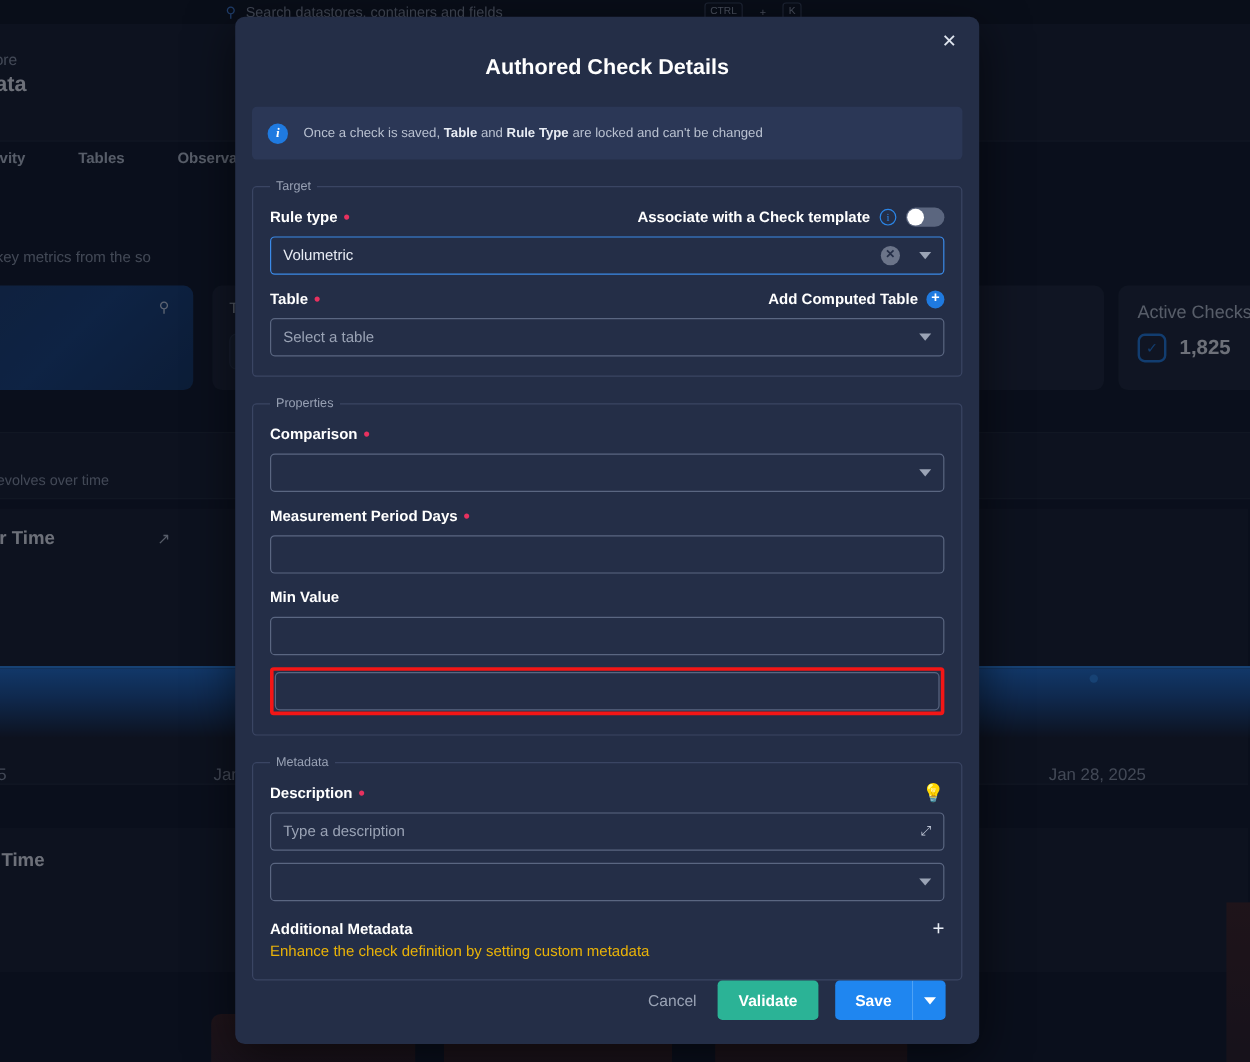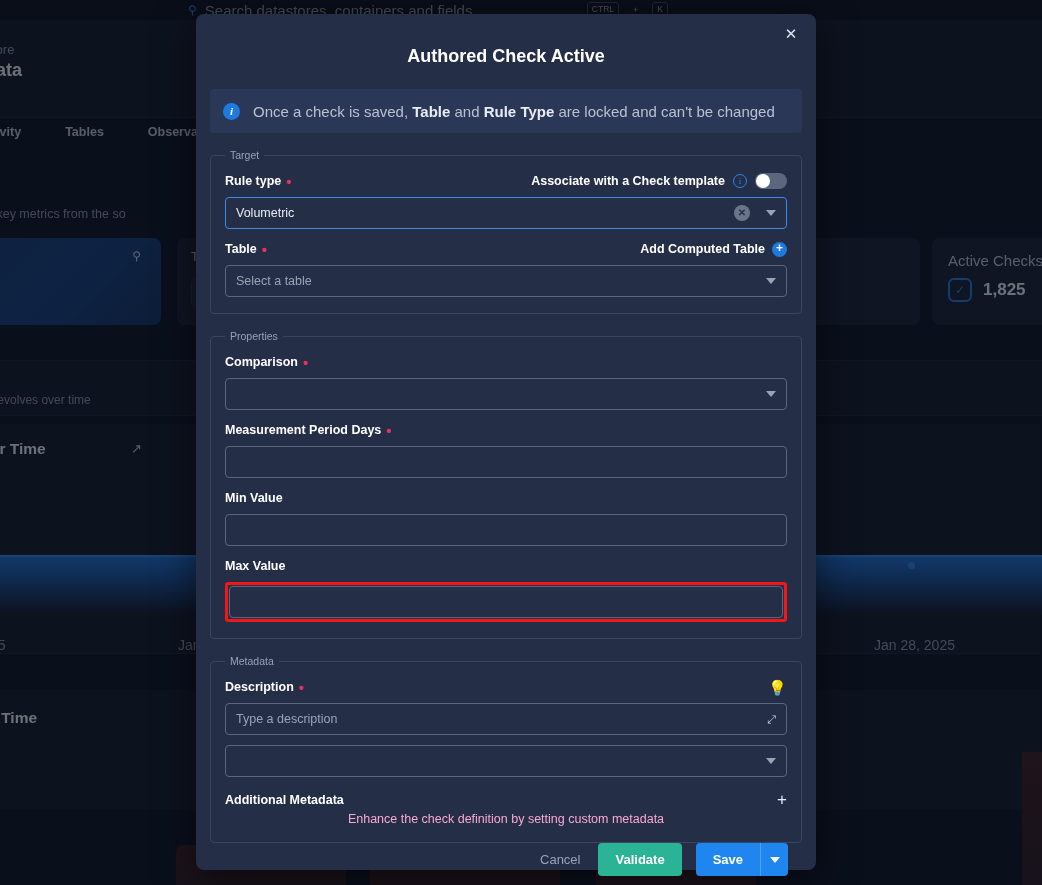--- a/index.html
+++ b/index.html
@@ -21,21 +21,21 @@
     position: absolute; top: 0; left: 0; right: 0; height: 20px;
     background: #0c1220;
     display: flex; align-items: center;
   }
   .search-wrap {
     position: absolute; left: 188px; top: 0; height: 20px;
     display: flex; align-items: center; gap: 8px;
     width: 480px;
   }
   .search-ico { color: #3e7bd6; font-size: 12px; line-height: 1; }
-  .search-ph { color: #8b94a7; font-size: 15px; white-space: nowrap; }
+  .search-ph { color: #8b94a7; font-size: 12px; white-space: nowrap; }
   .kbd-group { position: absolute; right: 0; top: 2px; display: flex; align-items: center; gap: 14px; }
   .kbd {
     border: 1px solid #3a4considerate; border: 1px solid #39445c; border-radius: 3px;
     color: #9aa3b5; font-size: 8.5px; padding: 1px 4px; line-height: 1.3;
     font-family: "Liberation Sans", sans-serif;
   }
   .kbd-plus { color: #9aa3b5; font-size: 9px; }
 
   .page-head {
     position: absolute; top: 20px; left: 0; right: 0; height: 98px;
@@ -151,21 +151,21 @@
   .info-banner {
     margin-top: 22px; height: 44px; background: #2b3756; border-radius: 4px;
     display: flex; align-items: center; gap: 13px; padding: 0 13px;
   }
   .info-ico {
     width: 17px; height: 17px; border-radius: 50%; background: #1f7ae0;
     color: #fff; font-size: 11px; font-weight: bold; font-style: italic;
     display: flex; align-items: center; justify-content: center; flex: none;
     font-family: "Liberation Serif", serif;
   }
-  .info-text { color: #b9c1d0; font-size: 15px; text-align: center; }
+  .info-text { color: #b9c1d0; font-size: 11px; text-align: center; }
   .info-text b { color: #e8ecf4; }
 
   fieldset {
     border: 1px solid #3a4563; border-radius: 4px;
     margin-top: 16px; padding: 10px 14px 16px 14px;
   }
   legend { color: #98a1b4; font-size: 10.5px; padding: 0 5px; }
 
   .field { margin-top: 10px; }
   .field:first-of-type { margin-top: 0; }
@@ -229,21 +229,21 @@
     color: #c6cedd; font-size: 11px;
   }
 
   .meta-row {
     display: flex; align-items: center; justify-content: space-between;
     margin-top: 14px;
     text-align: right;
   }
   .meta-title { color: #ffffff; font-size: 12.5px; font-weight: bold; }
   .meta-plus { color: #e8ecf4; font-size: 17px; line-height: 1; }
-  .meta-desc { color: #f9a8d4; font-size: 12.5px; margin-top: 4px; text-align: center; }
+  .meta-desc { color: #eab308; font-size: 12.5px; margin-top: 4px; }
 
   .modal-footer {
     margin-top: auto; padding: 0 28px 22px 0;
     display: flex; align-items: center; justify-content: flex-end; gap: 14px;
   }
   .btn-cancel {
     background: none; border: none; color: #9aa3b5; font-size: 13px;
     cursor: pointer; font-family: "Liberation Sans", sans-serif; padding: 8px 4px;
   }
   .btn-validate {
@@ -337,21 +337,21 @@
   <div class="red-card rc3"></div>
   <div class="red-card rc4"></div>
 </div>
 
 <div class="overlay"></div>
 
 <div class="modal">
 
   <button class="modal-close">✕</button>
 
-  <div class="modal-title">Authored Check Active</div>
+  <div class="modal-title">Authored Check Details</div>
 
   <div class="modal-body">
 
     <div class="info-banner">
       <span class="info-ico">i</span>
       <span class="info-text"><span>Once a check is saved, </span><b>Table</b><span> and </span><b>Rule Type</b><span> are locked and can't be changed</span></span>
     </div>
 
     <fieldset>
       <legend>Target</legend>
@@ -424,23 +424,20 @@
       <div class="field">
         <div class="field-head">
           <span class="flabel">Min Value</span>
         </div>
         <div class="control">
           <span class="val"></span>
         </div>
       </div>
 
       <div class="field">
-        <div class="field-head">
-          <span class="flabel">Max Value</span>
-        </div>
         <div class="err-wrap">
           <div class="control">
             <span class="val"></span>
           </div>
         </div>
       </div>
     </fieldset>
 
     <fieldset>
       <legend>Metadata</legend>

